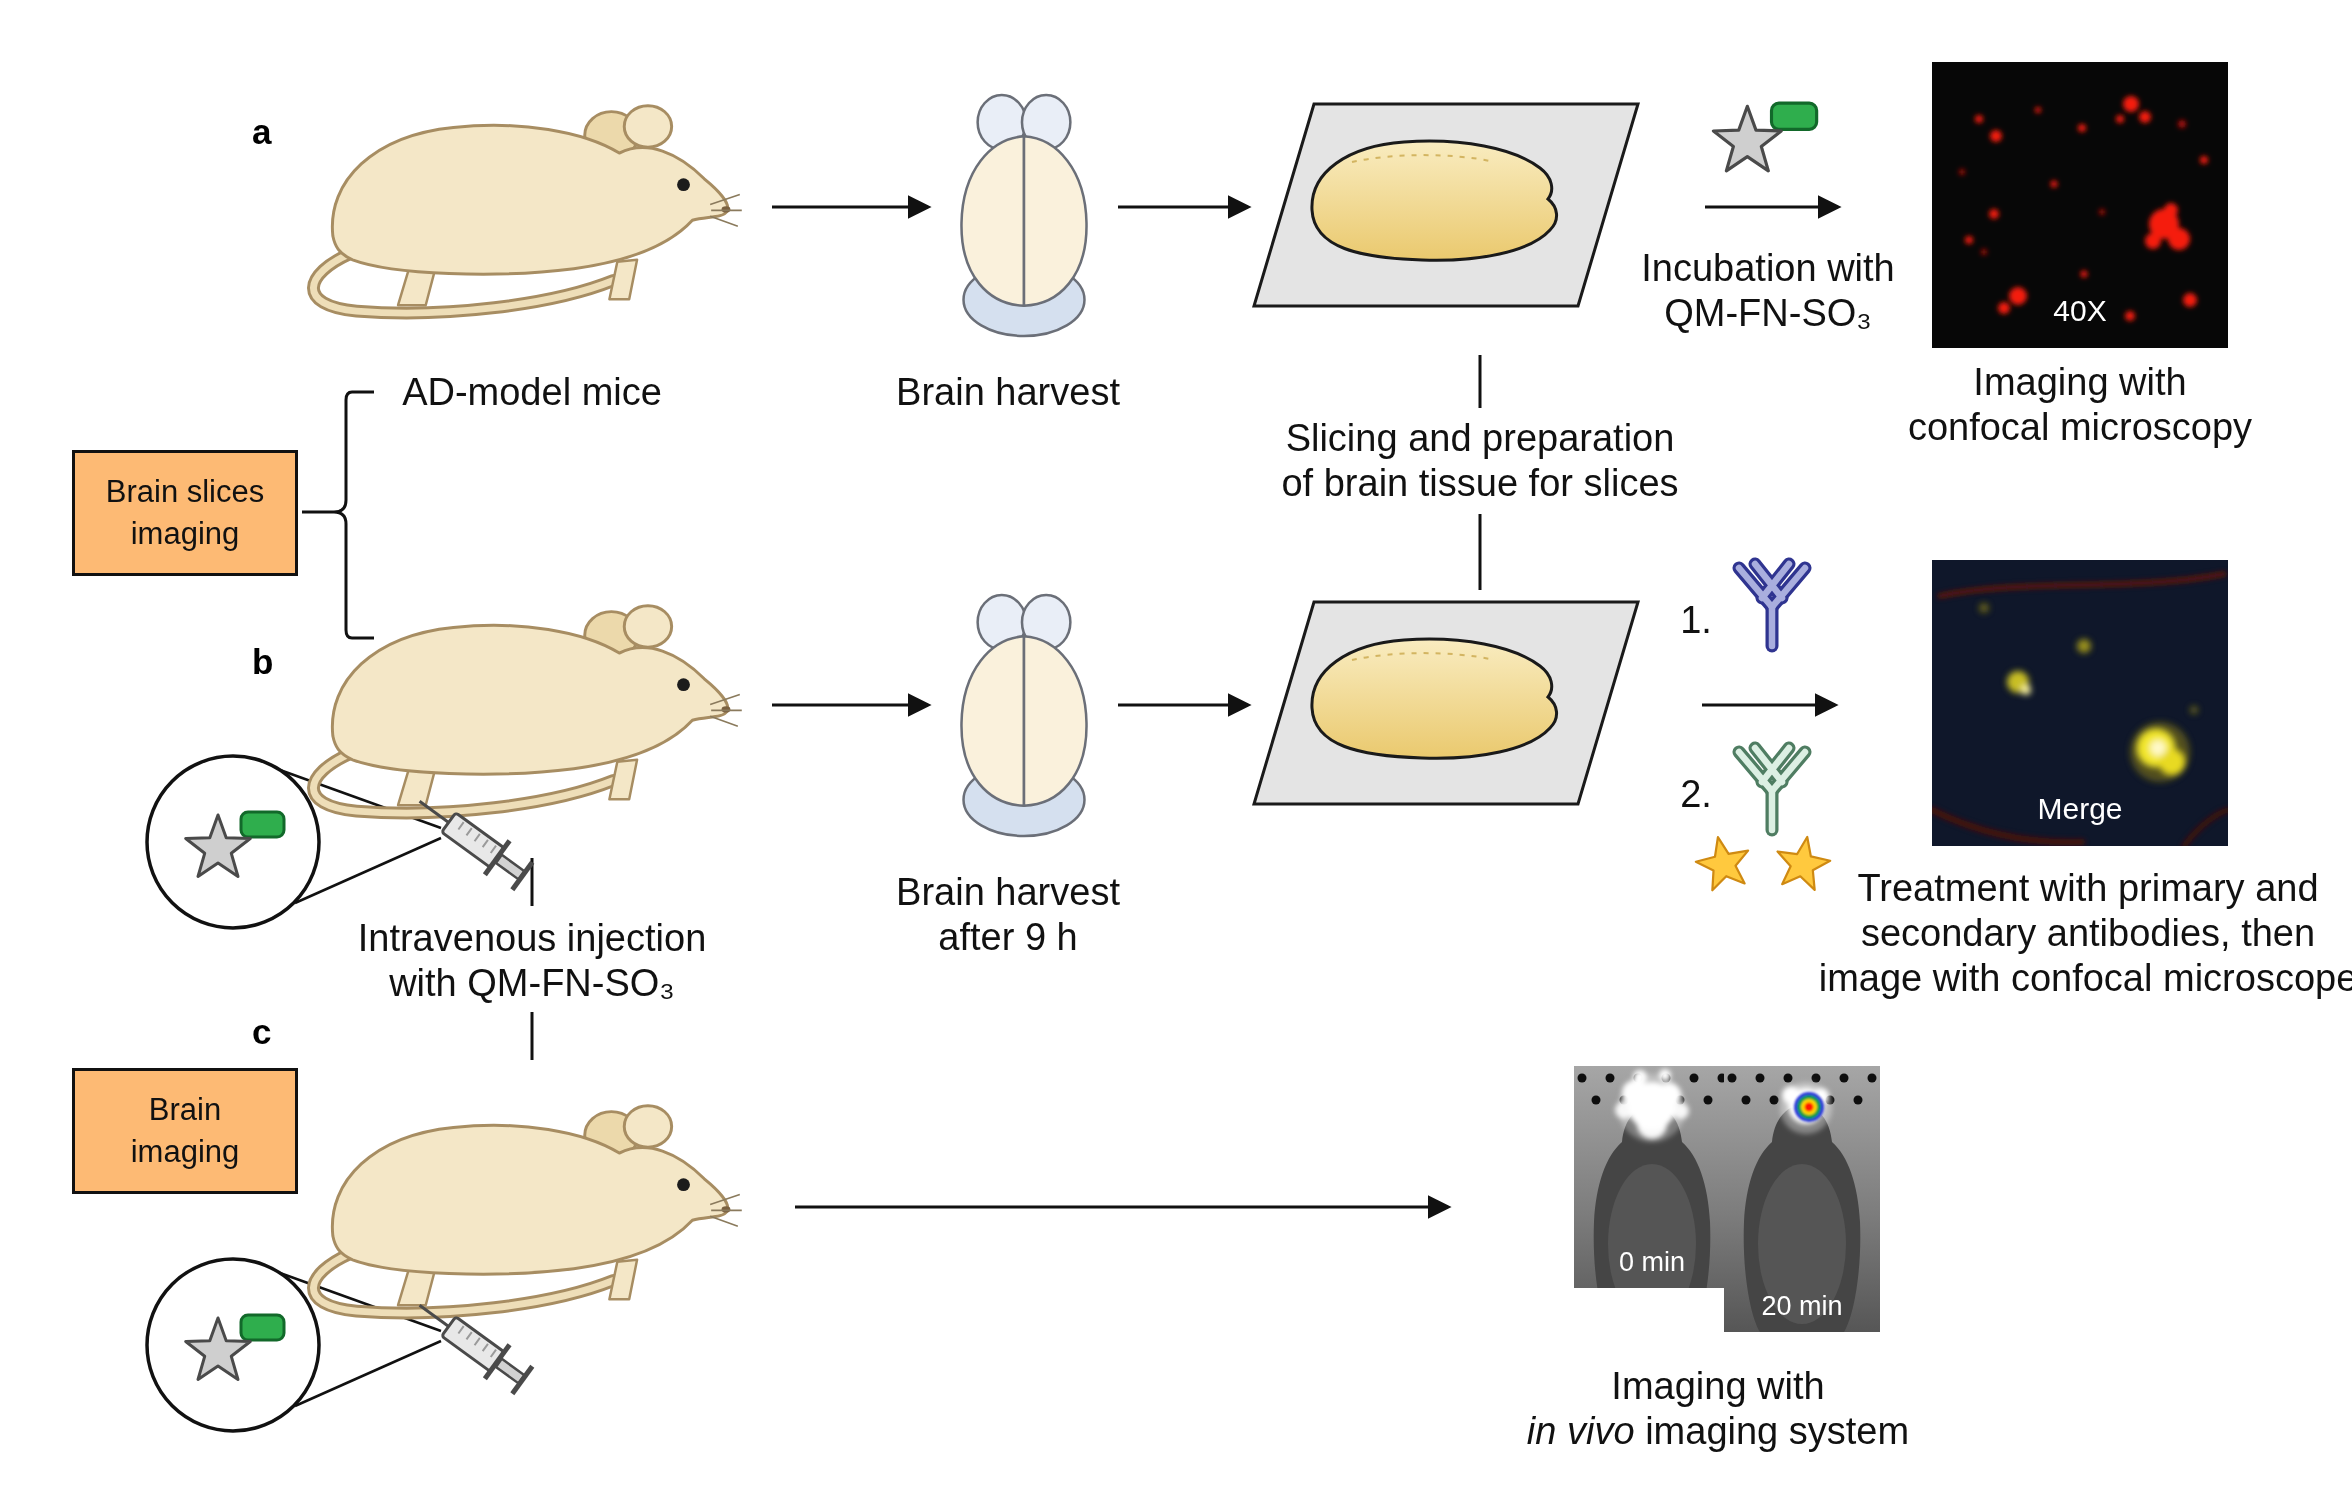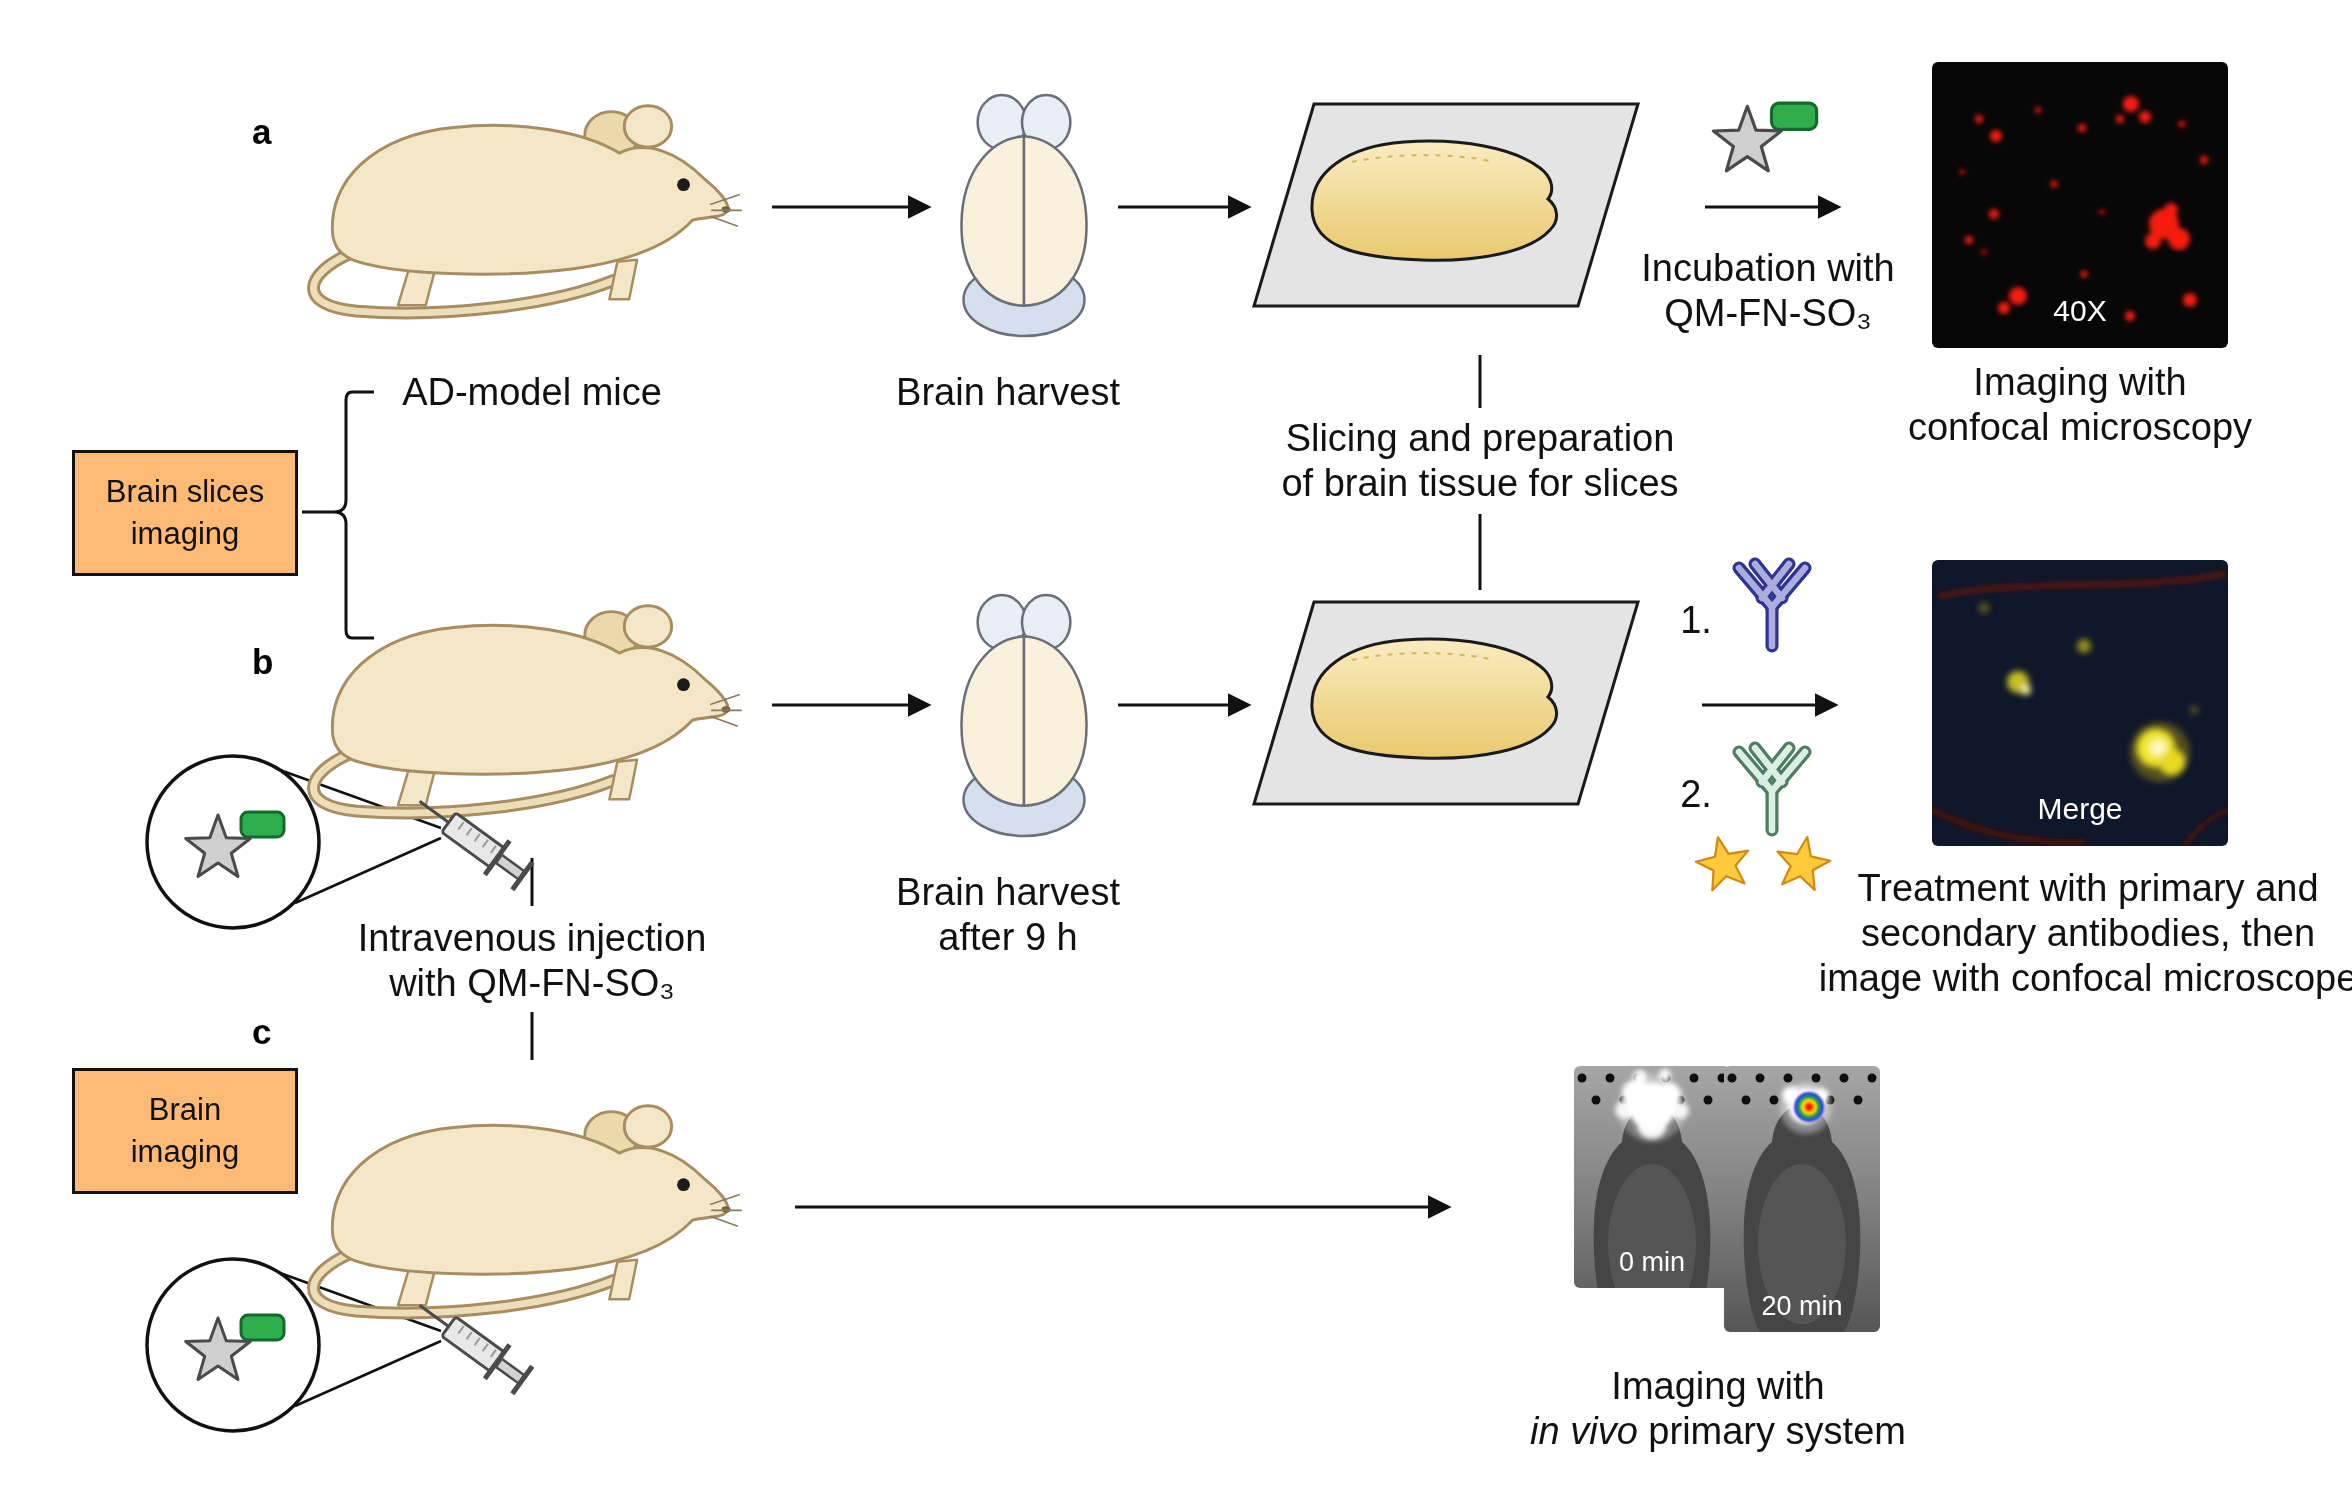--- a/index.html
+++ b/index.html
@@ -9,21 +9,21 @@
   .lines{left:0;top:0;z-index:1;}
   .art{z-index:2;}
   .txt{position:absolute;z-index:3;font-size:38px;line-height:45px;text-align:center;
        transform:translateX(-50%);white-space:nowrap;color:#111;}
   .txt > span{display:block;}
   .txt .inl{display:inline;}
   .letter{position:absolute;z-index:3;font-size:35px;font-weight:bold;color:#000;}
   .labelbox{position:absolute;z-index:3;border:3px solid #111;background:#fdba74;
             display:flex;flex-direction:column;align-items:center;justify-content:center;
             font-size:31px;line-height:42px;text-align:center;}
-  .imgpanel{position:absolute;z-index:2;overflow:hidden;border-radius:6px;}
+  .imgpanel{position:absolute;z-index:2;overflow:hidden;}
   .imgpanel svg{display:block;}
   .overlay{position:absolute;left:0;right:0;text-align:center;color:#fff;z-index:4;}
   .it{font-style:italic;}
 </style>
 </head>
 <body>
 
 <div id="canvas">
 
 <svg width="0" height="0" style="position:absolute" aria-hidden="true">
@@ -375,17 +375,17 @@
 <div class="txt" style="left:2088px;top:866px">
   <span>Treatment with primary and</span>
   <span>secondary antibodies, then</span>
   <span>image with confocal microscope</span>
 </div>
 
 <div class="txt" style="left:1718px;top:1364px">
   <span>Imaging with</span>
   <span>
     <span class="it inl">in vivo</span>
-    <span class="inl">primary system</span>
+    <span class="inl">imaging system</span>
   </span>
 </div>
 
 </div>
 
 </body></html>

